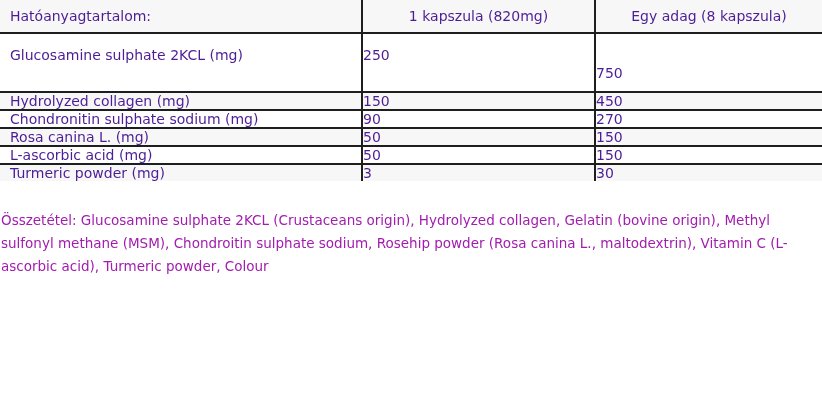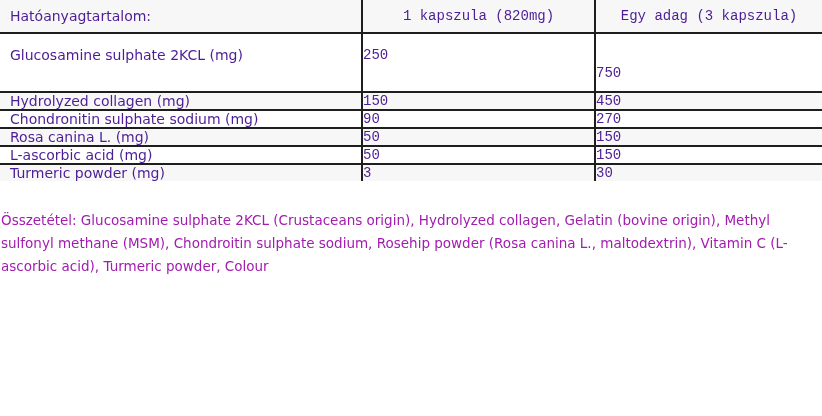--- a/index.html
+++ b/index.html
@@ -43,21 +43,20 @@
   thead tr { height: 33px; background: #f7f7f7; }
   tbody tr { height: 17px; background: #ffffff; }
   tbody tr:nth-child(even) { background: #f7f7f7; }
   tbody tr.tall { height: 59px; }
 
   .cell-label {
     text-align: left;
     padding-left: 10px;
   }
   .cell-num {
-    font-family: Liberation Mono, monospace;
   }
   tr.tall .cell-label,
   tr.tall .cell-capsule {
     vertical-align: top;
     padding-top: 13px;
   }
   tr.tall .cell-serving {
     vertical-align: bottom;
     padding-bottom: 10px;
   }
@@ -78,21 +77,21 @@
 <table class="ingredients">
   <colgroup>
     <col class="c1">
       <col class="c2">
       <col class="c3">
   </colgroup>
   <thead>
     <tr>
       <th class="cell-label">Hatóanyagtartalom:</th>
       <th class="cell-num">1 kapszula (820mg)</th>
-      <th class="cell-num">Egy adag (3 kapszula)</th>
+      <th class="cell-num">Egy adag (8 kapszula)</th>
     </tr>
   </thead>
   <tbody>
     <tr class="tall">
       <td class="cell-label">Glucosamine sulphate 2KCL (mg)</td>
       <td class="cell-num cell-capsule">250</td>
       <td class="cell-num cell-serving">750</td>
     </tr>
     <tr>
       <td class="cell-label">Hydrolyzed collagen (mg)</td>

